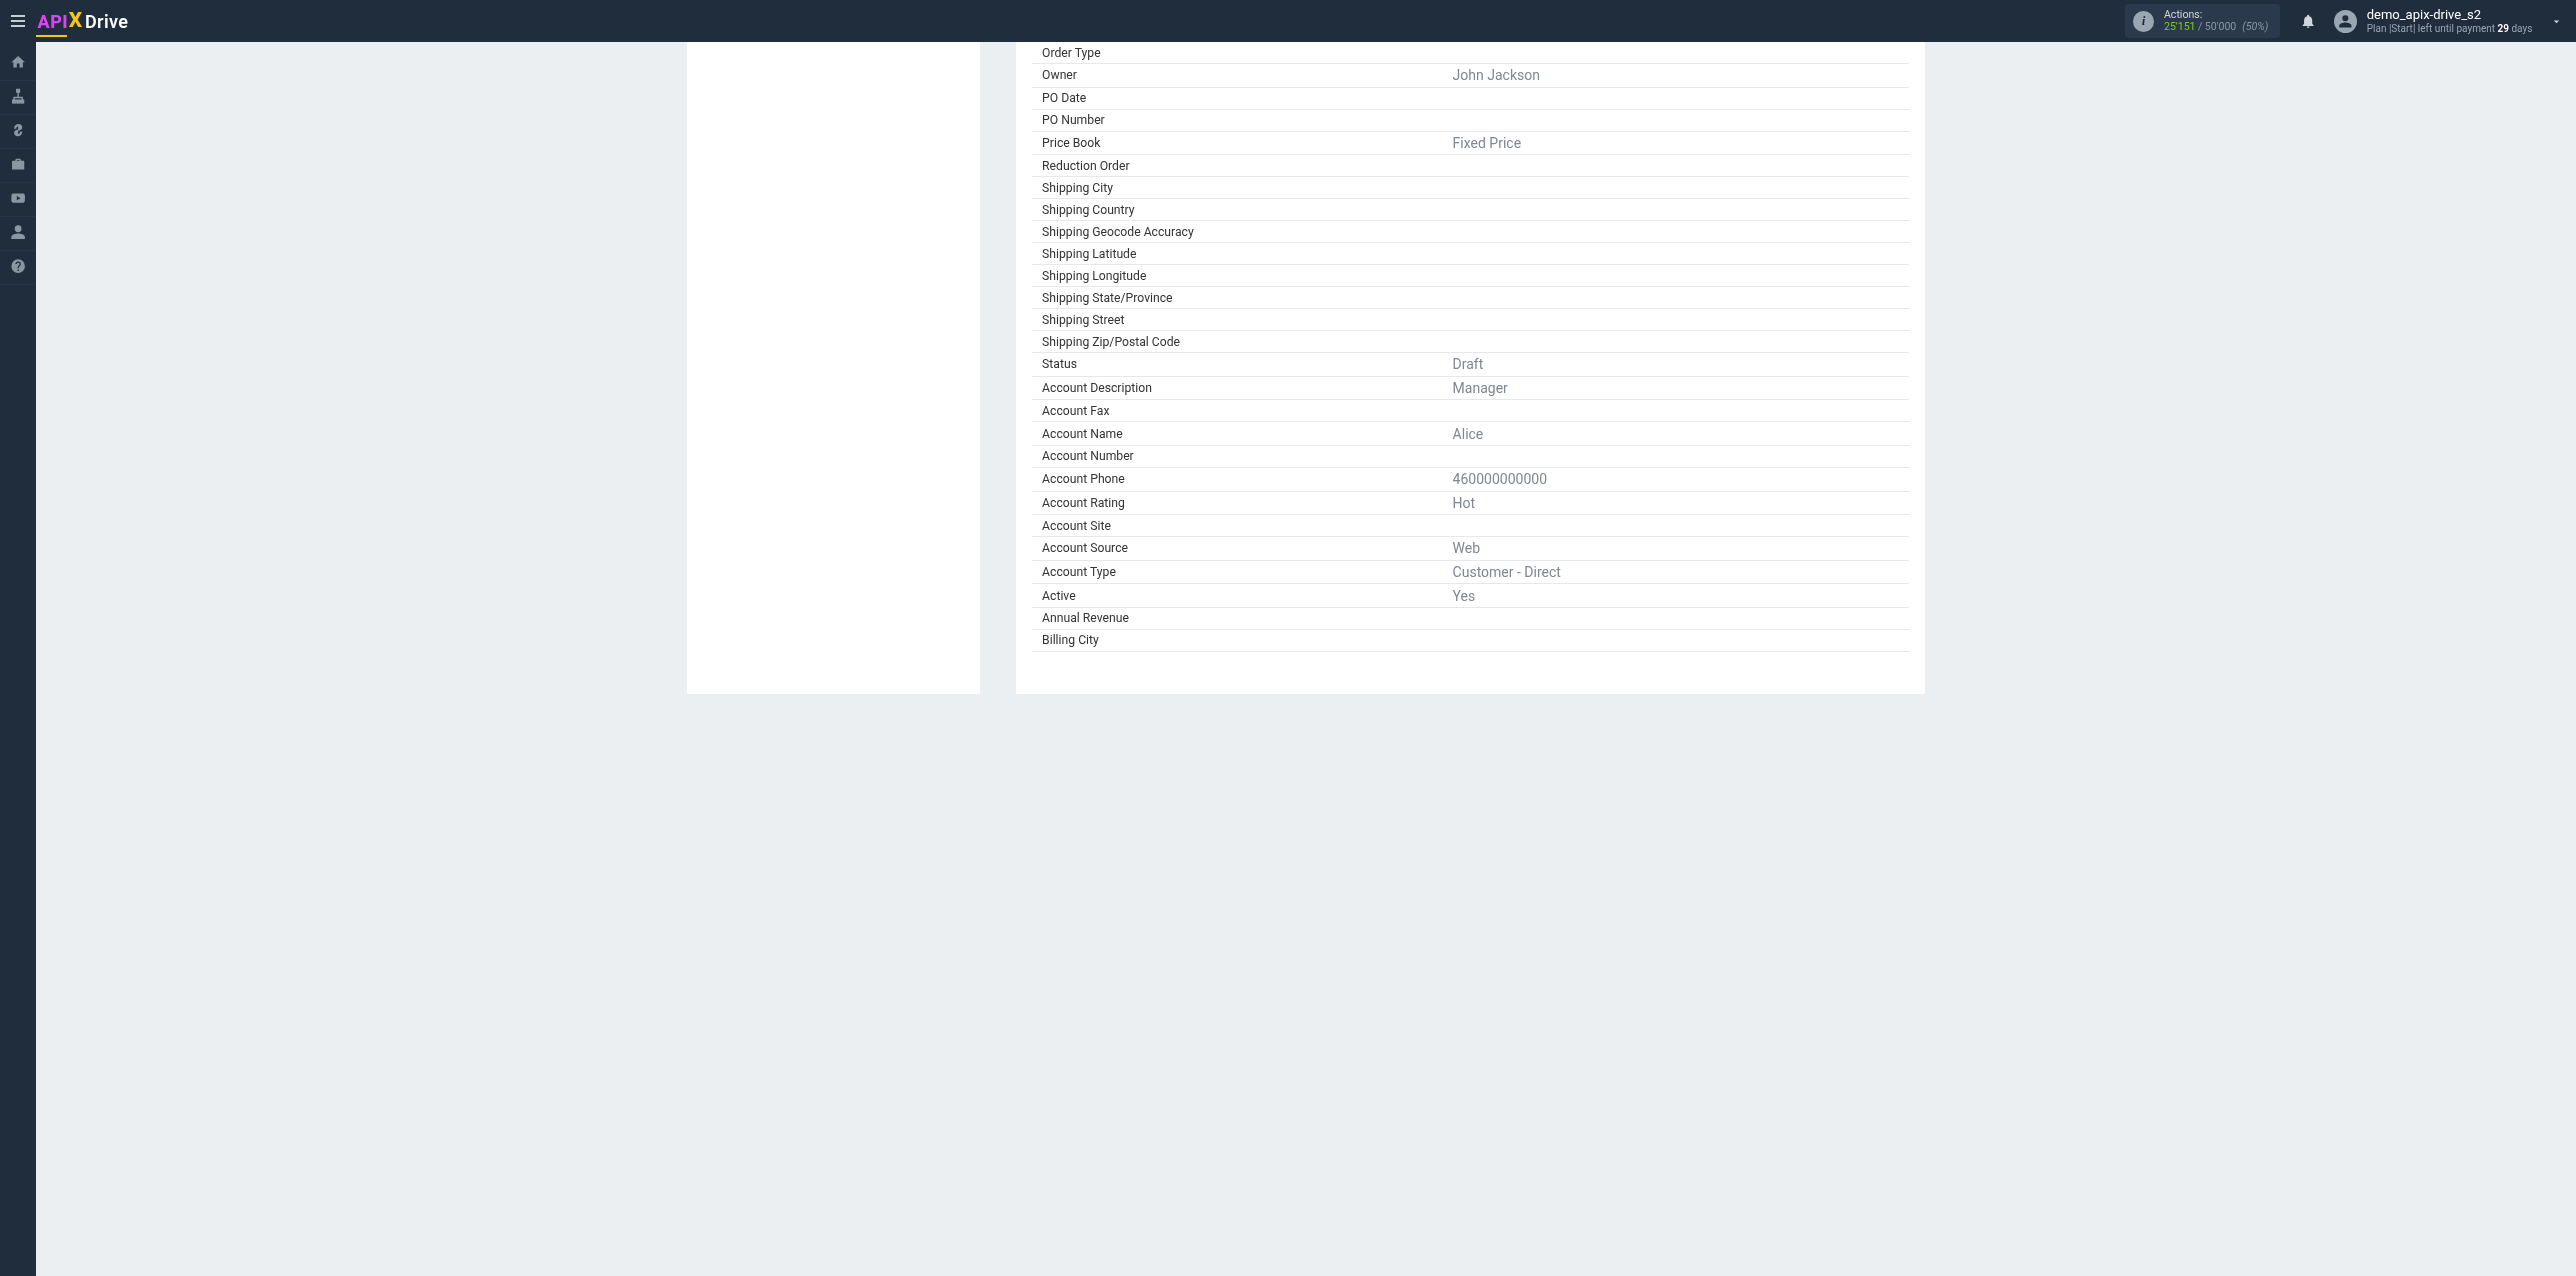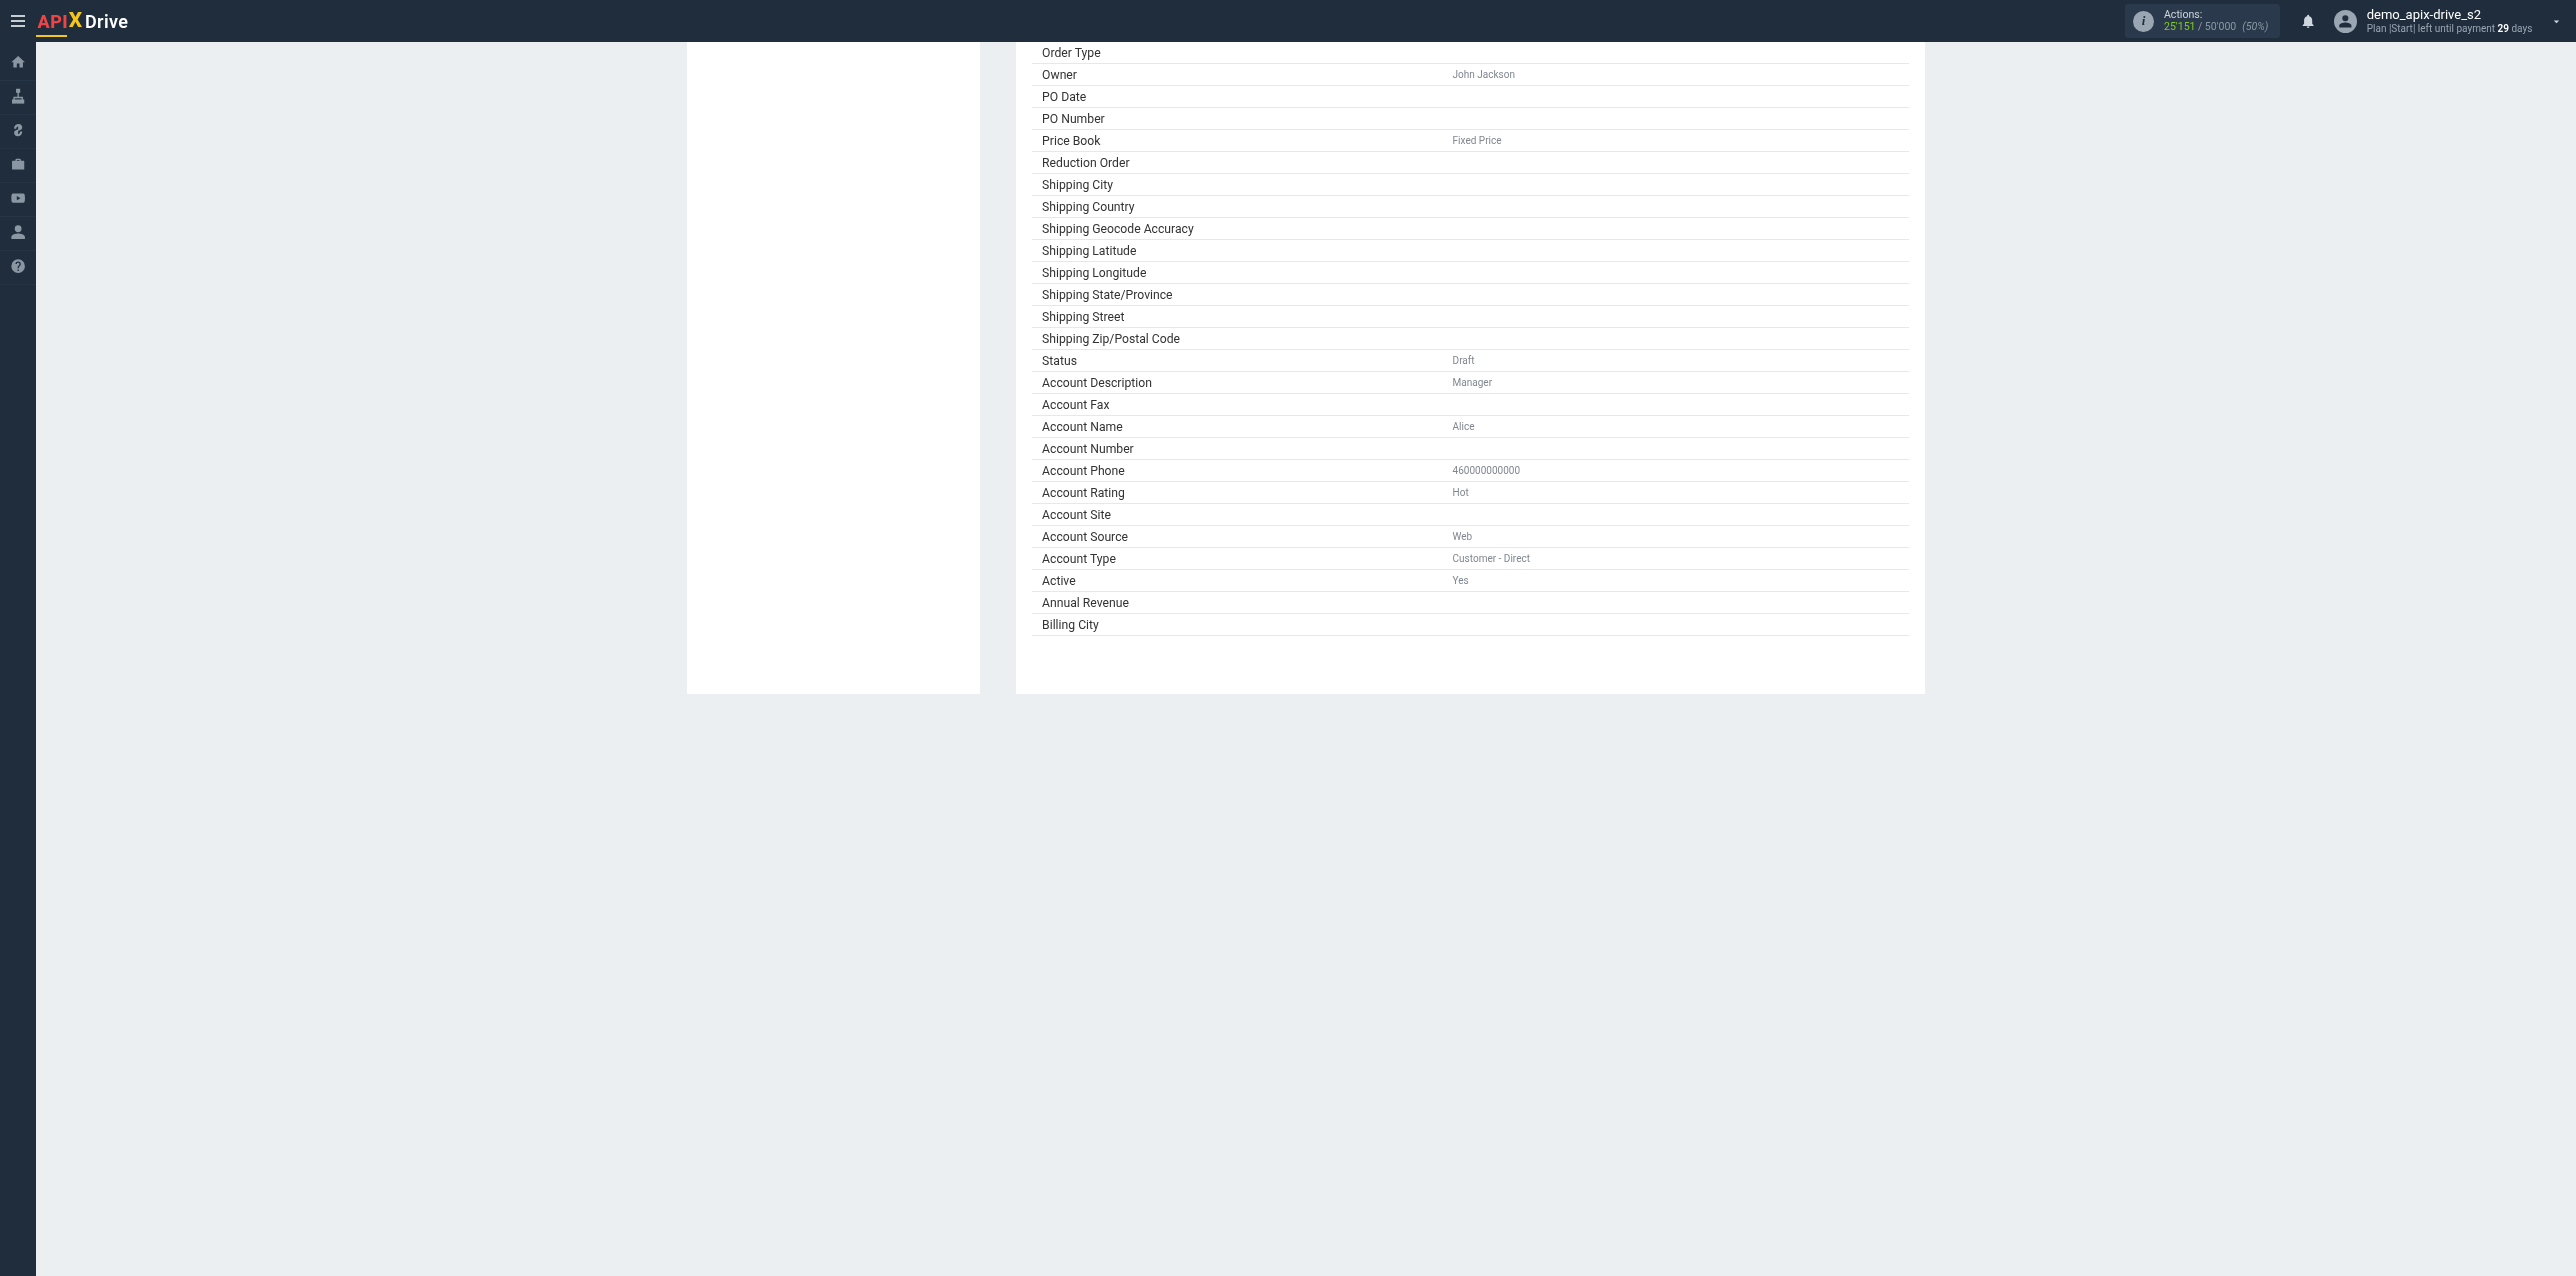--- a/index.html
+++ b/index.html
@@ -38,21 +38,21 @@
   .burger-lines::after  { position:absolute; top: 4.9px; }
 
   .logo {
     display:flex; align-items:center;
     font-weight:700;
     font-size:18px;
     letter-spacing:0.4px;
     margin-left:1.6px;
     cursor:pointer;
   }
-  .logo .api { color:#ef4444; font-weight:800; }
+  .logo .api { color:#d946ef; font-weight:800; }
   .logo .x   { color:#f5c518; font-weight:800; font-size:21px; position:relative; top:-0.8px; margin:0 0.8px;}
   .logo .drive { color:#fff; font-weight:600; margin-left:1.6px;}
   .logo-underline {
     position:absolute; left:36px; top:35px; width:31px; height:2.4px;
     background:#f5c518;
   }
 
   .topbar-spacer { flex:1; }
 
   .actions-pill {
@@ -171,21 +171,21 @@
   }
   .field-label {
     width:417px;
     color:#333;
     font-size:12.2px;
     padding-left:9.8px;
   }
   .field-value {
     flex:1;
     color:#808790;
-    font-size:10px;
+    font-size:14px;
     padding-left:3.3px;
   }
 
   
   .content-inner::-webkit-scrollbar { width:13px;}
   .content-inner::-webkit-scrollbar-track { background:#eceff2;}
   .content-inner::-webkit-scrollbar-thumb { background:#b9c0c7; border-radius:0;}
 </style>
 </head>
 <body>

